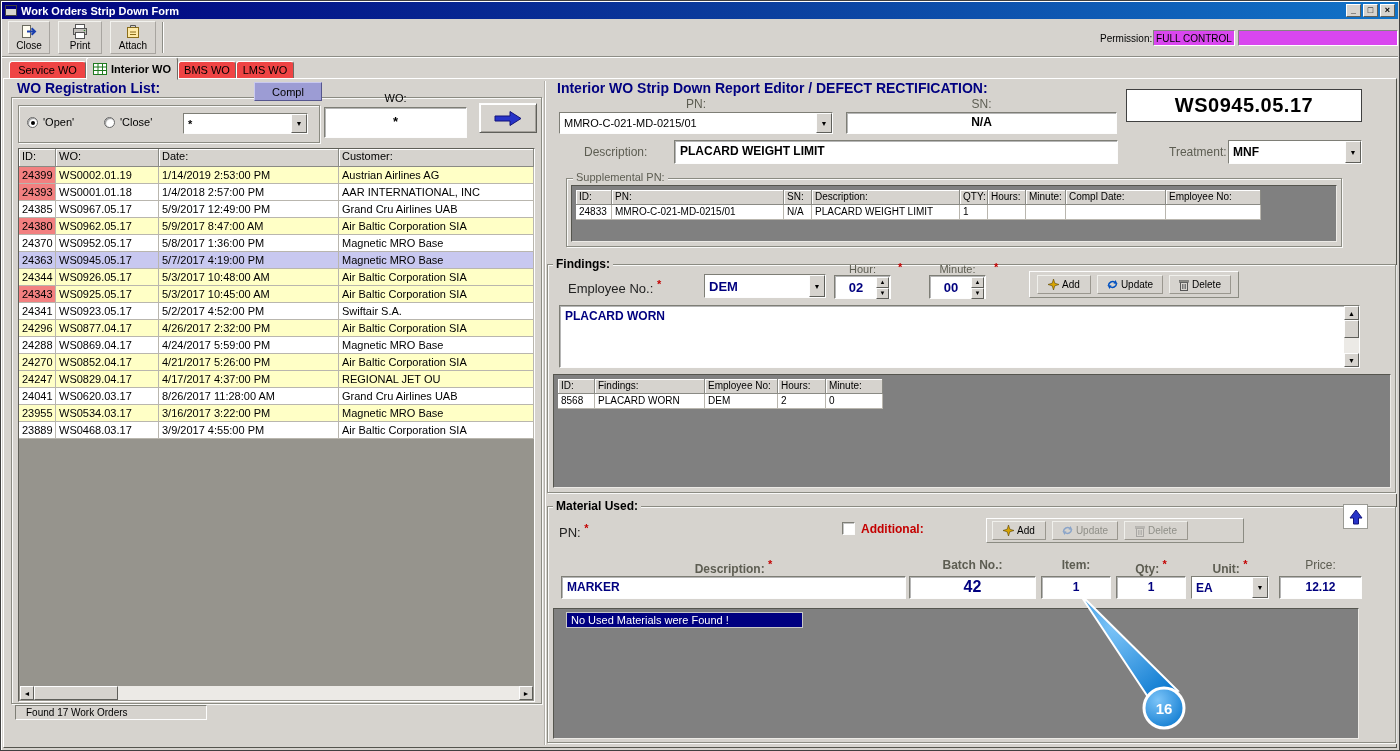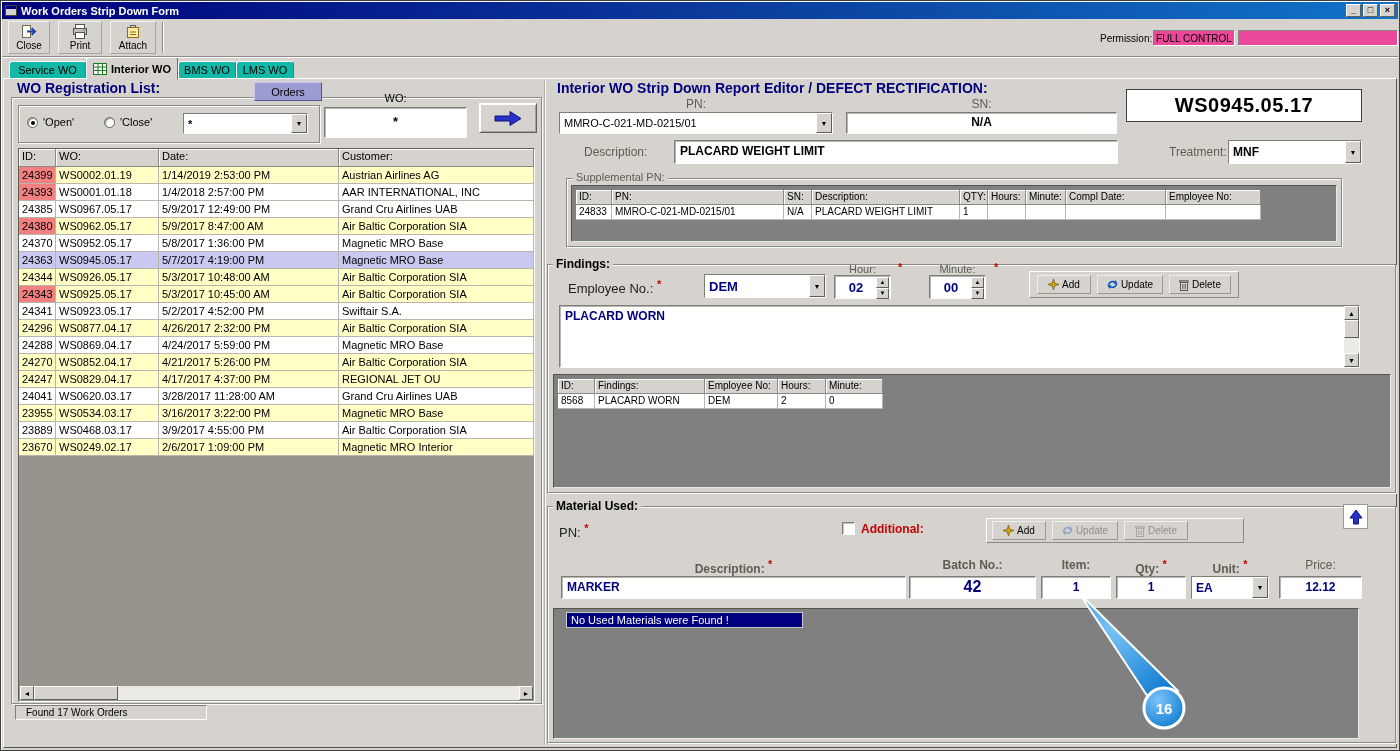--- a/index.html
+++ b/index.html
@@ -8,23 +8,23 @@
   .abs{position:absolute}
   #app{position:absolute;inset:0;background:#d6d3ce;border:1px solid #404040;box-shadow:inset 1px 1px 0 #fff}
   
   .titlebar{background:linear-gradient(90deg,#00007e 0%,#0b3f9e 55%,#1173c8 100%);color:#fff;display:flex;align-items:center;padding:0 3px;font-weight:bold}
   .titletext{margin-left:4px;font-size:11px}
   .winbtns{margin-left:auto;display:flex;gap:2px}
   .winbtn{width:15px;height:13px;background:#d6d3ce;color:#000;font-size:9px;line-height:11px;text-align:center;border:1px solid;border-color:#fff #5f5f58 #5f5f58 #fff;font-weight:bold}
   .toolbar{background:#d6d3ce;border-bottom:1px solid #8d8d86;box-shadow:0 1px 0 #fff}
   .tbtn{display:flex;flex-direction:column;align-items:center;justify-content:center;gap:1px;font-size:10px;background:#d6d3ce;border:1px solid;border-color:#f2f2ee #a8a5a0 #a8a5a0 #f2f2ee}
   .vsep{width:2px;border-left:1px solid #8d8d86;border-right:1px solid #fff}
-  .permfield{background:#ec4899;border:1px solid;border-color:#848480 #fff #fff #848480;font-size:10px;display:flex;align-items:center;justify-content:center}
+  .permfield{background:#d946ef;border:1px solid;border-color:#848480 #fff #fff #848480;font-size:10px;display:flex;align-items:center;justify-content:center}
   
-  .tab{background:#14b8a6;border:1px solid;border-color:#fff #6d6d66 transparent #fff;border-radius:3px 3px 0 0;display:flex;align-items:center;justify-content:center;gap:4px;font-size:11px;cursor:default}
+  .tab{background:#ef4444;border:1px solid;border-color:#fff #6d6d66 transparent #fff;border-radius:3px 3px 0 0;display:flex;align-items:center;justify-content:center;gap:4px;font-size:11px;cursor:default}
   .tab.active{background:#d6d3ce;font-weight:bold;z-index:5}
   .content{background:#d6d3ce;border:1px solid;border-color:#fff #55554e #55554e #fff}
   
   .sunken{background:#fff;border:1px solid;border-color:#7e7e76 #fdfdfd #fdfdfd #7e7e76}
   .deep{box-shadow:inset 1px 1px 0 rgba(64,64,64,.38)}
   .raised{background:#d6d3ce;border:1px solid;border-color:#fdfdfd #5f5f5a #5f5f5a #fdfdfd;box-shadow:inset 1px 1px 0 #fff,inset -1px -1px 0 #a5a29c}
   .groupbox{border:1px solid #8b8b82;box-shadow:inset 1px 1px 0 rgba(255,255,255,.85),1px 1px 0 rgba(255,255,255,.85)}
   .boxtitle{position:absolute;background:#d6d3ce;padding:0 3px;white-space:nowrap}
   .section-title{color:var(--heading-navy,#000080);font-weight:bold;font-size:14px;white-space:nowrap}
   .glabel{color:var(--label-gray,#5d5d52)}
@@ -156,21 +156,21 @@
         <span>LMS WO</span>
       </div>
   </div>
 
   <div class="content abs" style="left:2px;top:77px;right:2px;bottom:2px"></div>
   <div class="abs" style="left:543px;top:80px;width:2px;height:664px;border-left:1px solid #b3b0aa;border-right:1px solid #fff"></div>
 
   <div class="groupbox abs" style="left:10px;top:96px;width:531px;height:607px"></div>
   <div class="abs section-title" style="left:16px;top:79px;background:#d6d3ce;padding-right:4px">WO Registration List:</div>
   <div class="resetbtn abs" style="left:253px;top:81px;width:68px;height:19px">
-      <span>Orders</span>
+      <span>Compl</span>
     </div>
 
   <div class="groupbox abs" style="left:17px;top:104px;width:302px;height:38px"></div>
   <div class="radio abs" style="left:26px;top:115px">
     <span class="rdot sel"></span>
     <span>'Open'</span>
   </div>
   <div class="radio abs" style="left:103px;top:115px">
     <span class="rdot"></span>
     <span>'Close'</span>
@@ -273,40 +273,34 @@
         </div>
         <div class="trow bg-yellow">
           <div class="td c-id">24247</div>
           <div class="td c-wo">WS0829.04.17</div>
           <div class="td c-date">4/17/2017 4:37:00 PM</div>
           <div class="td c-cust">REGIONAL JET OU</div>
         </div>
         <div class="trow bg-white">
           <div class="td c-id">24041</div>
           <div class="td c-wo">WS0620.03.17</div>
-          <div class="td c-date">3/28/2017 11:28:00 AM</div>
+          <div class="td c-date">8/26/2017 11:28:00 AM</div>
           <div class="td c-cust">Grand Cru Airlines UAB</div>
         </div>
         <div class="trow bg-yellow">
           <div class="td c-id">23955</div>
           <div class="td c-wo">WS0534.03.17</div>
           <div class="td c-date">3/16/2017 3:22:00 PM</div>
           <div class="td c-cust">Magnetic MRO Base</div>
         </div>
         <div class="trow bg-white">
           <div class="td c-id">23889</div>
           <div class="td c-wo">WS0468.03.17</div>
           <div class="td c-date">3/9/2017 4:55:00 PM</div>
           <div class="td c-cust">Air Baltic Corporation SIA</div>
-        </div>
-        <div class="trow bg-yellow">
-          <div class="td c-id">23670</div>
-          <div class="td c-wo">WS0249.02.17</div>
-          <div class="td c-date">2/6/2017 1:09:00 PM</div>
-          <div class="td c-cust">Magnetic MRO Interior</div>
         </div>
       </div>
     <div class="hscroll">
       <span class="sbtn">◄</span>
       <span class="sthumb"></span>
       <span class="sbtn right">►</span>
     </div>
   </div>
   <div class="statusbox abs" style="left:14px;top:704px;width:192px;height:15px">
     <span>Found 17 Work Orders</span>

